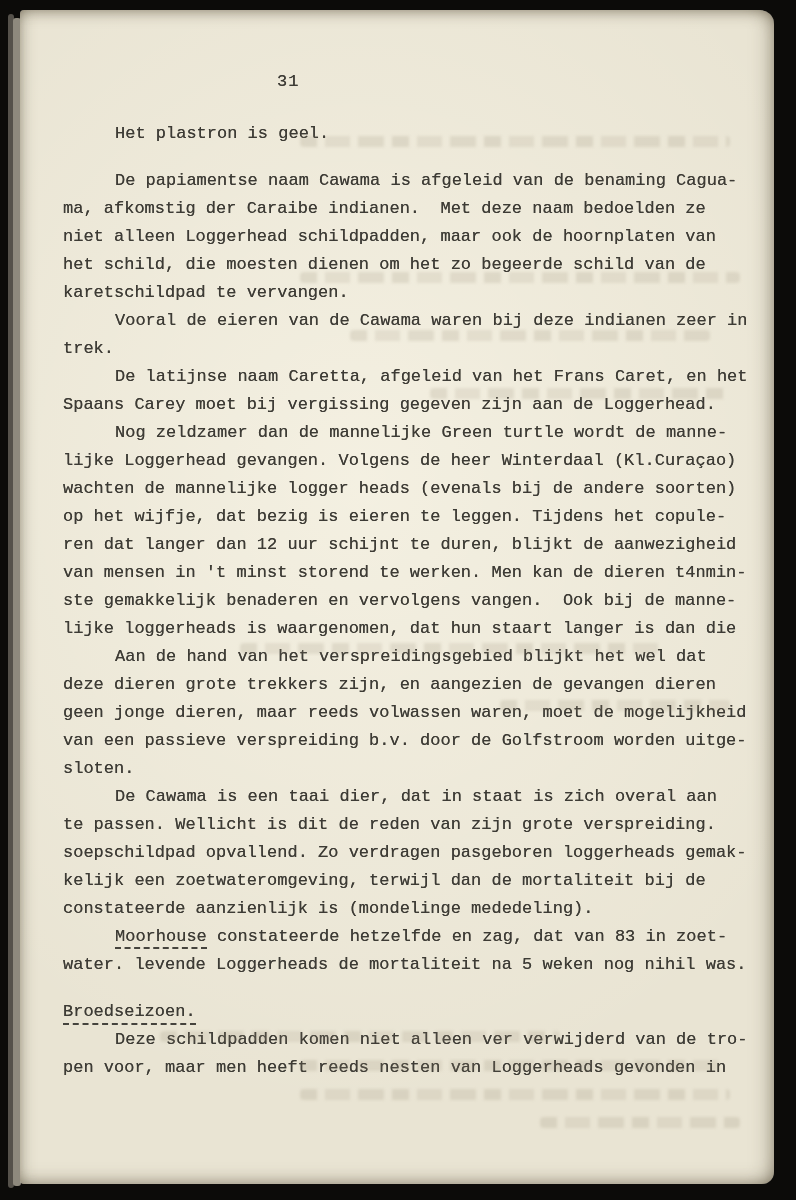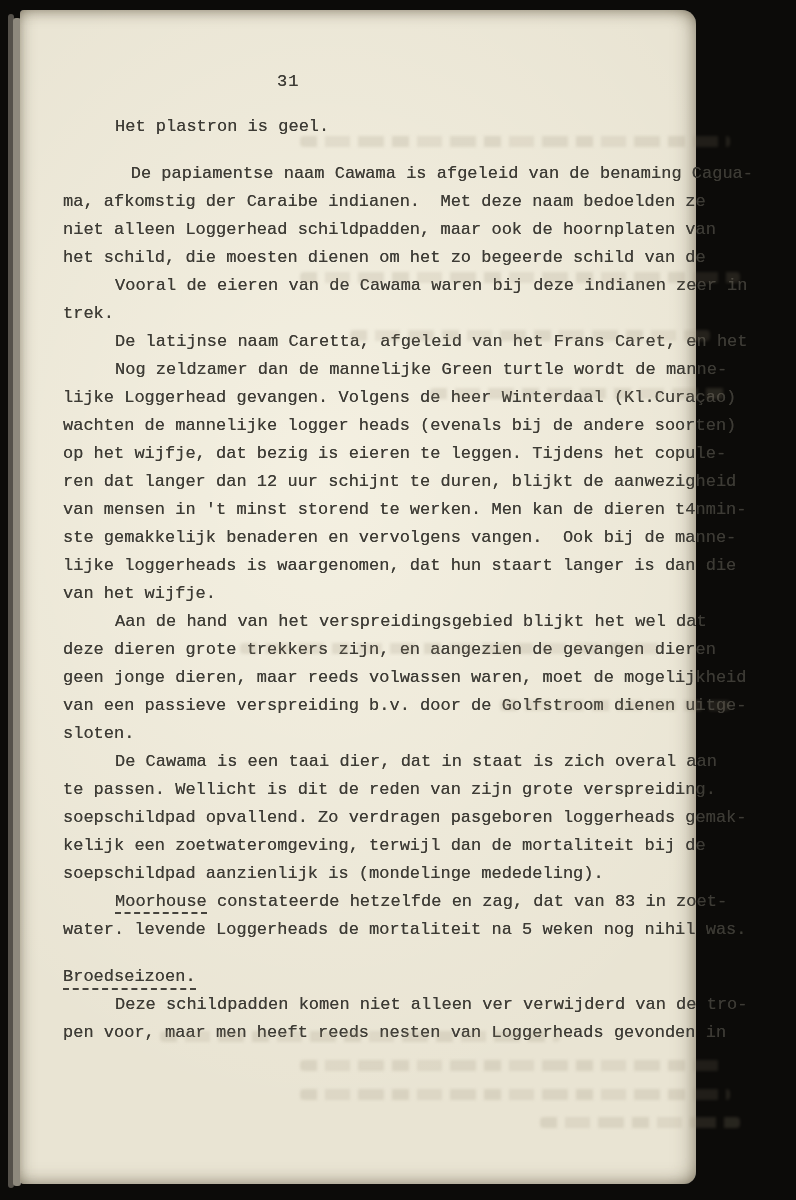--- a/index.html
+++ b/index.html
@@ -10,21 +10,21 @@
   }
   .edge-strip-dark{
     position:absolute;left:8px;top:14px;width:6px;height:1174px;
     background:#55514a;border-radius:3px;
   }
   .edge-strip-light{
     position:absolute;left:13px;top:18px;width:8px;height:1168px;
     background:#8e897d;border-radius:3px;
   }
   .page{
-    position:absolute;left:20px;top:10px;width:676px;height:1174px;
+    position:absolute;left:20px;top:10px;width:754px;height:1174px;
     background:
       radial-gradient(ellipse 120% 90% at 45% 40%, rgba(255,252,240,0.5) 0%, rgba(255,252,240,0) 60%),
       #e9e4d3;
     border-radius:4px 14px 12px 4px;
     box-shadow:
       inset 0 10px 16px -10px rgba(85,75,55,0.55),
       inset -12px 0 22px -12px rgba(85,75,55,0.6),
       inset 10px 0 16px -10px rgba(85,75,55,0.45),
       inset 0 -12px 18px -12px rgba(85,75,55,0.5);
   }
@@ -53,47 +53,48 @@
 </head>
 <body>
 
 <div class="screenshot">
   <div class="edge-strip-dark"></div>
   <div class="edge-strip-light"></div>
   <div class="page">
     <div class="content">
       <div class="page-number">31</div>
 
-    <div class="line ind" style="margin-top: 17px;"><span>Het plastron is geel.</span></div>
-        <div class="line ind" style="margin-top: 19px; text-align: right;"><span>De papiamentse naam Cawama is afgeleid van de benaming Cagua-</span></div>
+    <div class="line ind" style="margin-top: 24px;"><span>Het plastron is geel.</span></div>
+        <div class="line ind" style="margin-top: 19px;"><span>De papiamentse naam Cawama is afgeleid van de benaming Cagua-</span></div>
         <div class="line"><span>ma, afkomstig der Caraibe indianen.  Met deze naam bedoelden ze</span></div>
         <div class="line"><span>niet alleen Loggerhead schildpadden, maar ook de hoornplaten van</span></div>
         <div class="line"><span>het schild, die moesten dienen om het zo begeerde schild van de</span></div>
+        <div class="line"><span>karetschildpad te vervangen.</span></div>
         <div class="line ind"><span>Vooral de eieren van de Cawama waren bij deze indianen zeer in</span></div>
         <div class="line"><span>trek.</span></div>
         <div class="line ind"><span>De latijnse naam Caretta, afgeleid van het Frans Caret, en het</span></div>
+        <div class="line"><span>Spaans Carey moet bij vergissing gegeven zijn aan de Loggerhead.</span></div>
         <div class="line ind"><span>Nog zeldzamer dan de mannelijke Green turtle wordt de manne-</span></div>
         <div class="line"><span>lijke Loggerhead gevangen. Volgens de heer Winterdaal (Kl.Curaçao)</span></div>
         <div class="line"><span>wachten de mannelijke logger heads (evenals bij de andere soorten)</span></div>
         <div class="line"><span>op het wijfje, dat bezig is eieren te leggen. Tijdens het copule-</span></div>
         <div class="line"><span>ren dat langer dan 12 uur schijnt te duren, blijkt de aanwezigheid</span></div>
         <div class="line"><span>van mensen in 't minst storend te werken. Men kan de dieren t4nmin-</span></div>
         <div class="line"><span>ste gemakkelijk benaderen en vervolgens vangen.  Ook bij de manne-</span></div>
         <div class="line"><span>lijke loggerheads is waargenomen, dat hun staart langer is dan die</span></div>
-        <div class="line"><span>van het wijfje.</span></div>
         <div class="line ind"><span>Aan de hand van het verspreidingsgebied blijkt het wel dat</span></div>
         <div class="line"><span>deze dieren grote trekkers zijn, en aangezien de gevangen dieren</span></div>
         <div class="line"><span>geen jonge dieren, maar reeds volwassen waren, moet de mogelijkheid</span></div>
-        <div class="line"><span>van een passieve verspreiding b.v. door de Golfstroom dienen uitge-</span></div>
+        <div class="line"><span>van een passieve verspreiding b.v. door de Golfstroom worden uitge-</span></div>
         <div class="line"><span>sloten.</span></div>
         <div class="line ind"><span>De Cawama is een taai dier, dat in staat is zich overal aan</span></div>
         <div class="line"><span>te passen. Wellicht is dit de reden van zijn grote verspreiding.</span></div>
         <div class="line"><span>soepschildpad opvallend. Zo verdragen pasgeboren loggerheads gemak-</span></div>
         <div class="line"><span>kelijk een zoetwateromgeving, terwijl dan de mortaliteit bij de</span></div>
-        <div class="line"><span>soepschildpad aanzienlijk is (mondelinge mededeling).</span></div>
+        <div class="line"><span>constateerde aanzienlijk is (mondelinge mededeling).</span></div>
         <div class="line ind"><span class="u">Moorhouse</span><span> constateerde hetzelfde en zag, dat van 83 in zoet-</span></div>
         <div class="line"><span>water. levende Loggerheads de mortaliteit na 5 weken nog nihil was.</span></div>
         <div class="line heading" style="margin-top: 19px;"><span class="hu">Broedseizoen.</span></div>
         <div class="line ind"><span>Deze schildpadden komen niet alleen ver verwijderd van de tro-</span></div>
         <div class="line"><span>pen voor, maar men heeft reeds nesten van Loggerheads gevonden in</span></div>
       </div>
   </div>
 
 <div class="smudge" style="left: 300px; top: 136px; width: 430px;"></div>
     <div class="smudge" style="left: 300px; top: 272px; width: 440px;"></div>

